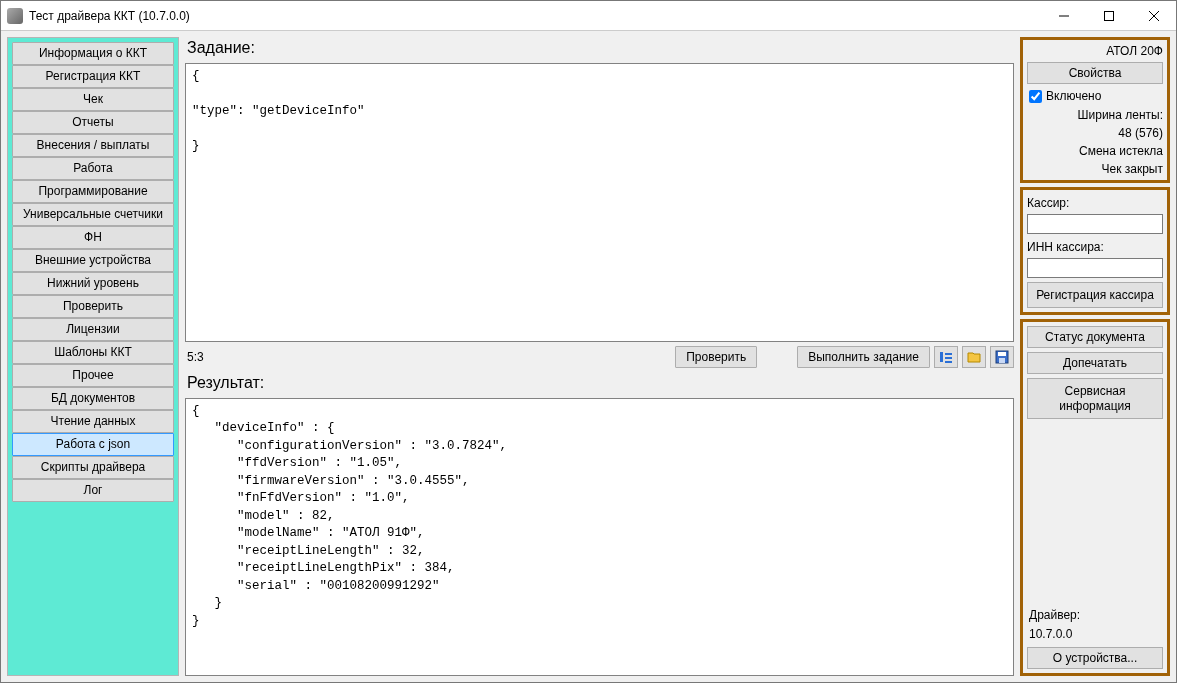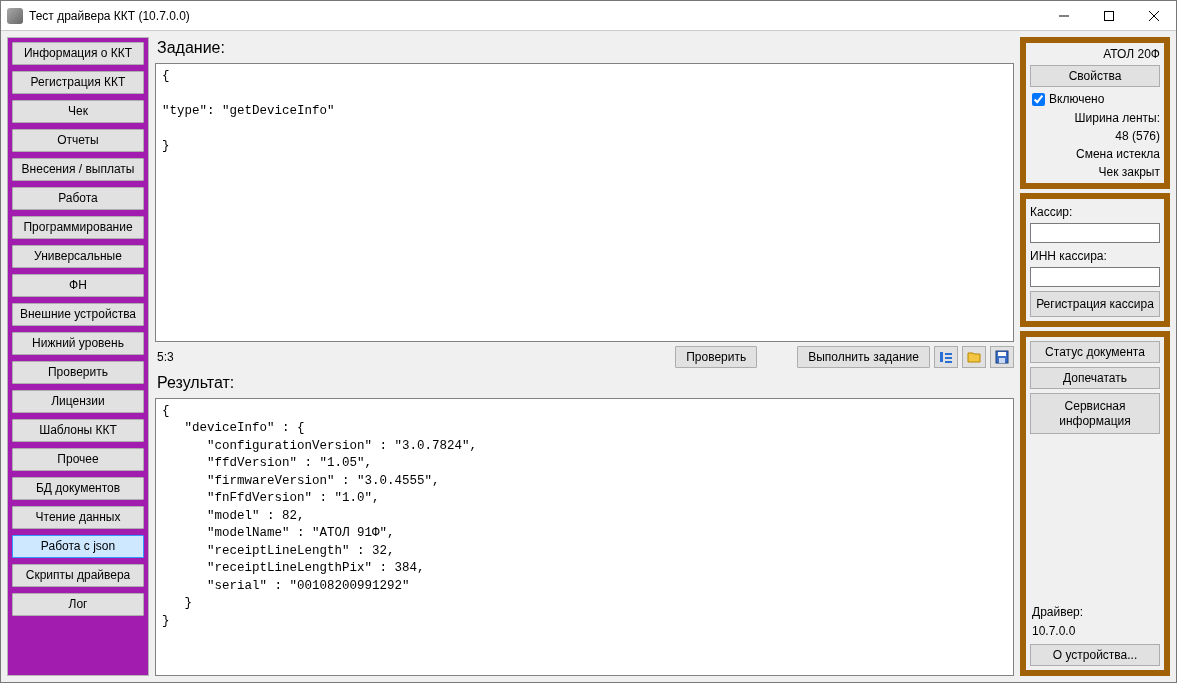--- a/index.html
+++ b/index.html
@@ -47,27 +47,26 @@
     font-family: Consolas, monospace;
     font-size: 14px;
   }
   .content {
     flex: 1;
     display: flex;
     padding: 6px;
     gap: 6px;
   }
   .sidebar-left {
-    width: 142px;
+    width: 172px;
     border: 1px solid #b5b5b5;
-    background: #a21caf;
+    background: #5eead4;
     padding: 4px;
     display: flex;
     flex-direction: column;
-    gap: 6px;
   }
   .nav-btn {
     height: 23px;
     border: 1px solid #adadad;
     background: #e1e1e1;
     font-size: 12px;
     cursor: default;
     text-align: center;
     line-height: 21px;
     border-radius: 1px;
@@ -129,21 +128,21 @@
     cursor: default;
   }
   .icon-btn svg { display:block; }
   .sidebar-right {
     width: 150px;
     display: flex;
     flex-direction: column;
     gap: 4px;
   }
   .right-panel {
-    border: 6px solid #a16207;
+    border: 3px solid #a16207;
     padding: 4px;
     display: flex;
     flex-direction: column;
     gap: 4px;
   }
   .right-panel.grow { flex:1; }
   .right-label { text-align: right; font-size: 12px; }
   .full-btn {
     height: 22px;
     border: 1px solid #adadad;

